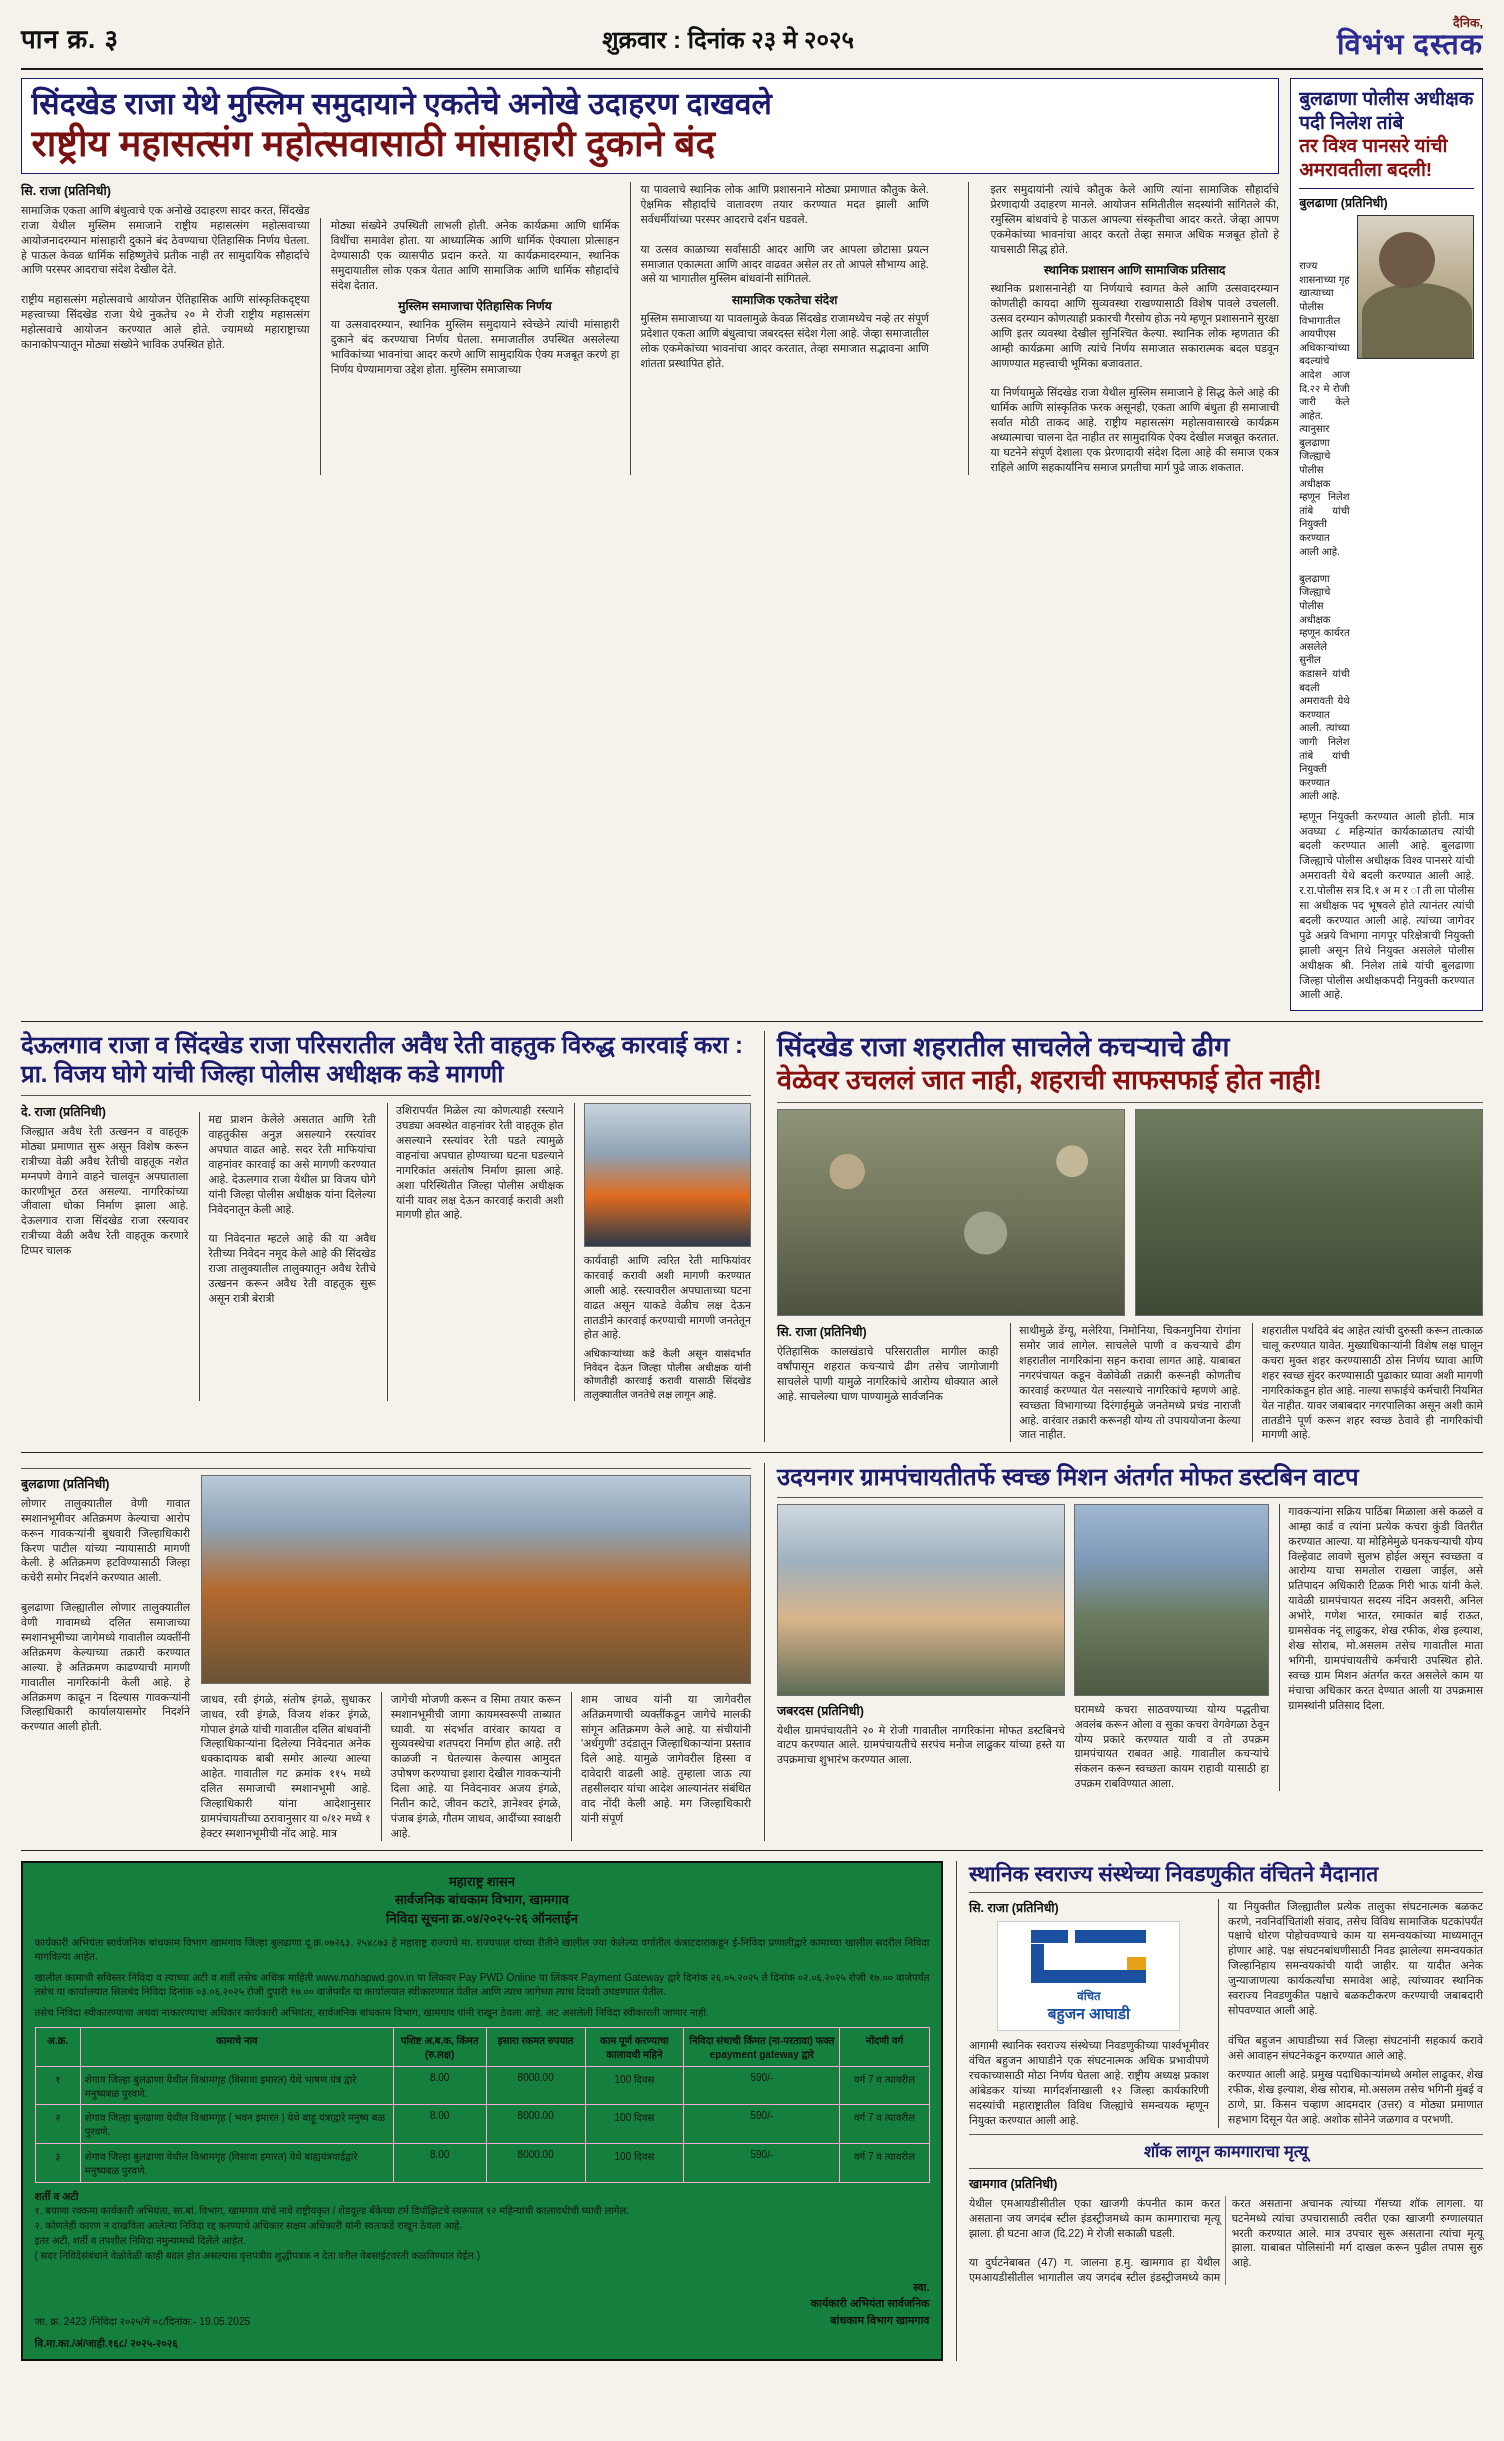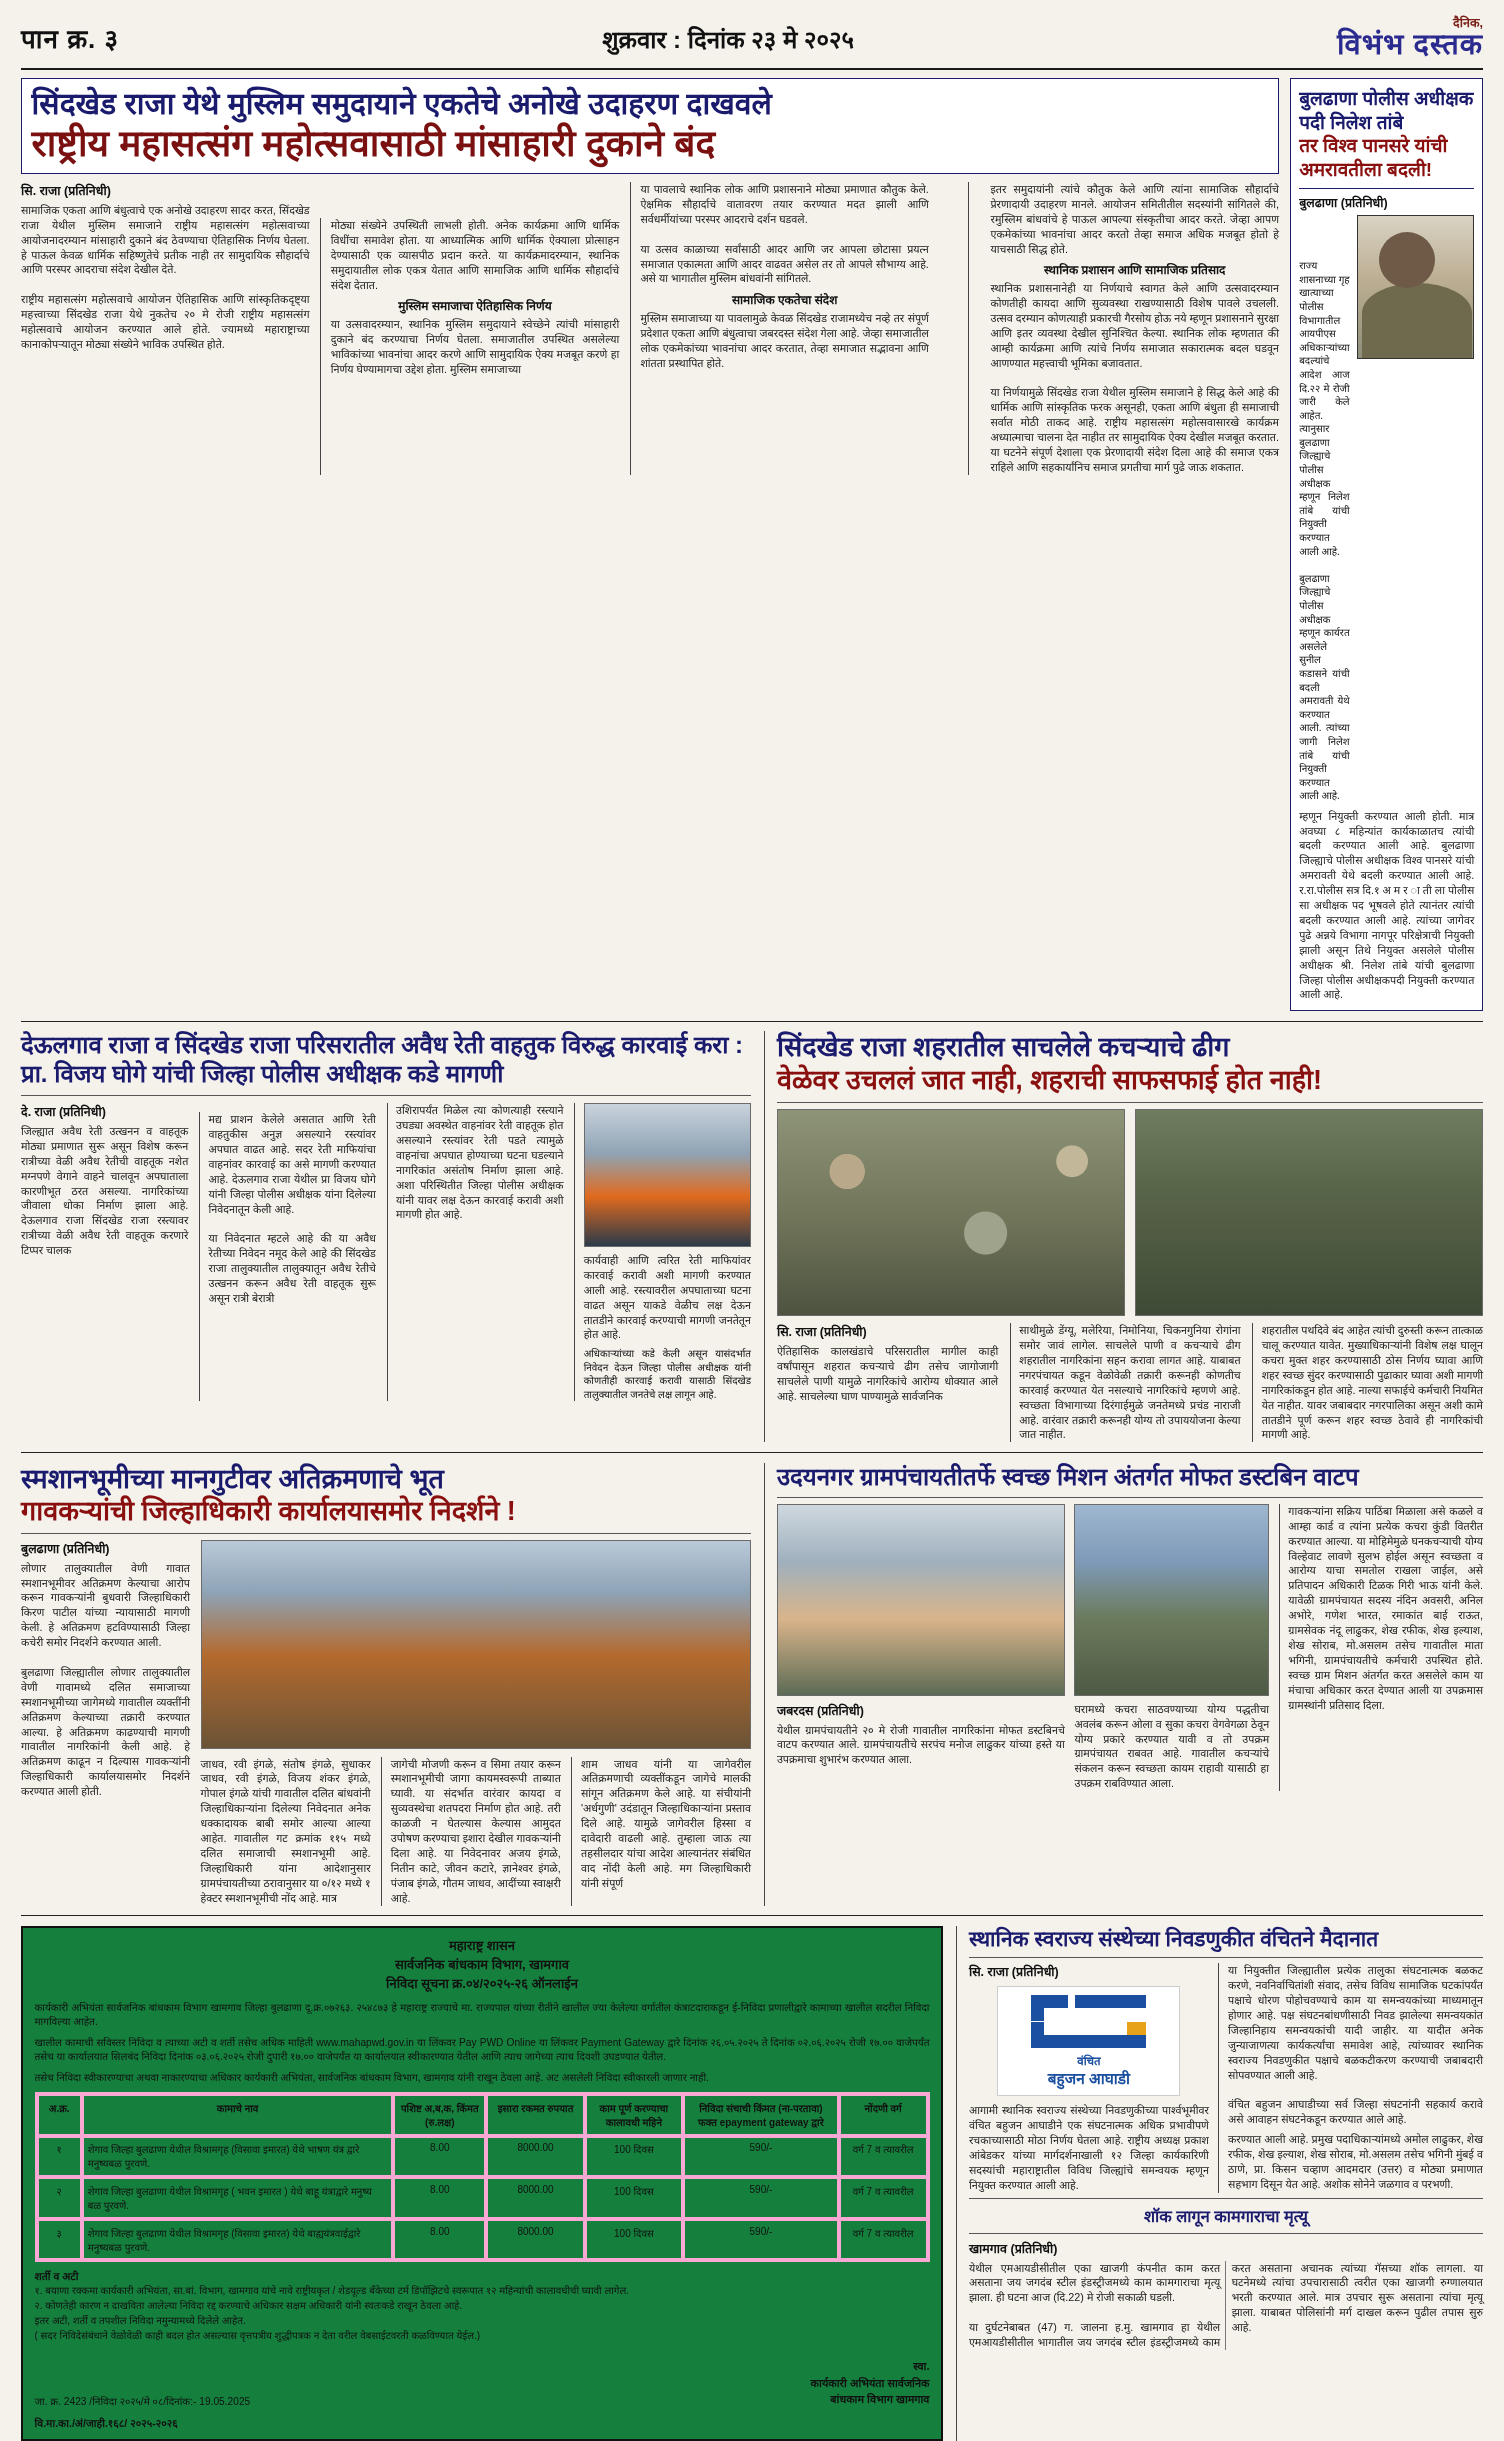--- a/index.html
+++ b/index.html
@@ -128,21 +128,21 @@
   
   .tender {
     border:2.4px solid #111; padding:9.6px 11.5px; background:#15803d;
   }
   .tender .t-line { text-align:center; font-weight:bold; font-size:13px; line-height:1.45; }
   .tender p { font-size:10.2px; line-height:1.4; text-align:justify; margin:6.7px 0; }
   table.t {
     width:100%; border-collapse:collapse; margin-top:5.8px; font-size:10px;
   }
   table.t th, table.t td {
-    border:4px solid #f9a8d4; padding:4.8px 3.8px; vertical-align:top;
+    border:1px solid #f9a8d4; padding:4.8px 3.8px; vertical-align:top;
   }
   table.t th { text-align:center; font-weight:bold; font-size:10px; }
   table.t td.c { text-align:center; }
   .sign { text-align:right; font-weight:bold; font-size:11px; line-height:1.5; margin-top:7.7px; }
   .footnum { font-weight:bold; font-size:10.6px; }
 
   
   .logo-wrap { text-align:center; margin:5.8px 0 7.7px; }
   .logo {
     display:inline-block; width:183px; padding:7.7px 5.8px 5.8px;
@@ -285,24 +285,20 @@
           <div class="body-txt">शहरातील पथदिवे बंद आहेत त्यांची दुरुस्ती करून तात्काळ चालू करण्यात यावेत. मुख्याधिकाऱ्यांनी विशेष लक्ष घालून कचरा मुक्त शहर करण्यासाठी ठोस निर्णय घ्यावा आणि शहर स्वच्छ सुंदर करण्यासाठी पुढाकार घ्यावा अशी मागणी नागरिकांकडून होत आहे. नाल्या सफाईचे कर्मचारी नियमित येत नाहीत. यावर जबाबदार नगरपालिका असून अशी कामे तातडीने पूर्ण करून शहर स्वच्छ ठेवावे ही नागरिकांची मागणी आहे.</div>
         </div>
       </div>
     </div>
   </div>
 
   <hr class="rule">
 
   <div class="row">
     <div style="width:730px;">
-      <div class="sec-hl sec-hl-lg">
-        <span>स्मशानभूमीच्या मानगुटीवर अतिक्रमणाचे भूत</span><br>
-        <span class="red">गावकऱ्यांची जिल्हाधिकारी कार्यालयासमोर निदर्शने !</span>
-      </div>
       <hr class="rule-thin">
       <div style="display:flex;gap:10.6px;">
         <div style="width:169px;">
           <div class="byline">बुलढाणा (प्रतिनिधी)</div>
           <div class="body-txt" style="white-space:pre-line;">लोणार तालुक्यातील वेणी गावात स्मशानभूमीवर अतिक्रमण केल्याचा आरोप करून गावकऱ्यांनी बुधवारी जिल्हाधिकारी किरण पाटील यांच्या न्यायासाठी मागणी केली. हे अतिक्रमण हटविण्यासाठी जिल्हा कचेरी समोर निदर्शने करण्यात आली.
 
 बुलढाणा जिल्ह्यातील लोणार तालुक्यातील वेणी गावामध्ये दलित समाजाच्या स्मशानभूमीच्या जागेमध्ये गावातील व्यक्तींनी अतिक्रमण केल्याच्या तक्रारी करण्यात आल्या. हे अतिक्रमण काढण्याची मागणी गावातील नागरिकांनी केली आहे. हे अतिक्रमण काढून न दिल्यास गावकऱ्यांनी जिल्हाधिकारी कार्यालयासमोर निदर्शने करण्यात आली होती.</div>
         </div>
         <div style="flex:1;">
           <div class="imgph rally" style="height:209px;">

